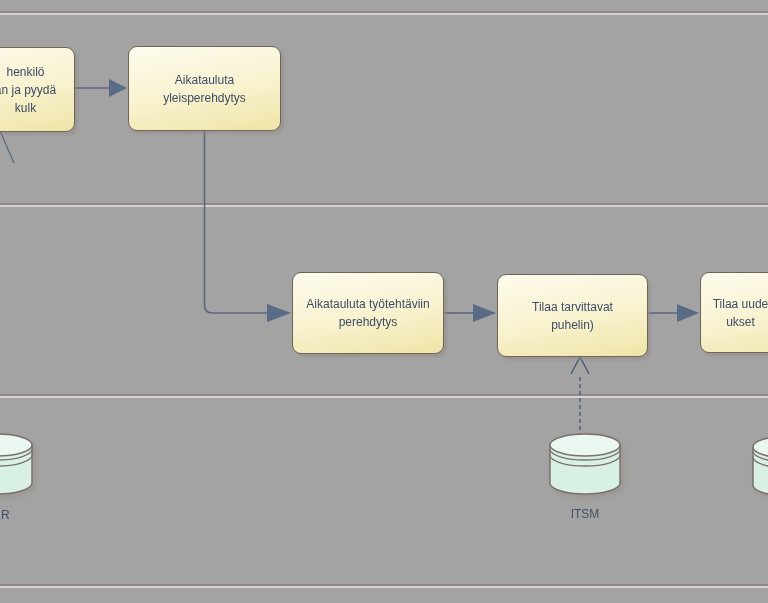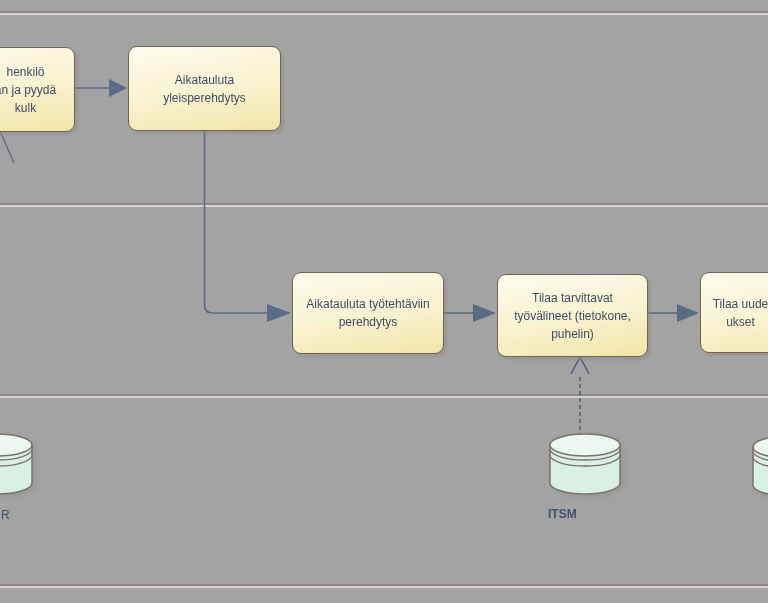--- a/index.html
+++ b/index.html
@@ -18,21 +18,21 @@
     background:linear-gradient(170deg,#fdfbec 0%,#f9f3d2 50%,#efe5a8 100%);
     box-shadow:3px 3px 2px rgba(147,140,133,0.5);
     display:flex;flex-direction:column;align-items:center;justify-content:center;
     font-size:12px;line-height:18px;color:#3e4c66;text-align:center;
   }
   .task span{display:block;white-space:nowrap;}
   .ds{position:absolute;filter:drop-shadow(3px 3px 2px rgba(147,140,133,0.45));}
   .ds-label{
     position:absolute;font-size:12px;color:#44516b;white-space:nowrap;
   }
-  .ds-label.center{font-weight:bold;}
+  .ds-label.center{text-align:center;}
 </style>
 </head>
 <body>
 
 <div class="canvas">
 
   <div class="hline" style="top:11px"></div>
   <div class="hline" style="top:203px"></div>
   <div class="hline" style="top:394px"></div>
   <div class="hline" style="top:584px"></div>
@@ -78,21 +78,20 @@
     <span>yleisperehdytys</span>
   </div>
 
   <div class="task" style="left:292px;top:272px;width:152px;height:82px;">
     <span>Aikatauluta työtehtäviin</span>
     <span>perehdytys</span>
   </div>
 
   <div class="task" style="left:497px;top:274px;width:151px;height:83px;">
     <span>Tilaa tarvittavat</span>
-    <span>työvälineet (tietokone,</span>
     <span>puhelin)</span>
   </div>
 
   <div class="task" style="left:700px;top:272px;width:165px;height:81px;padding-right:84px;">
     <span>Tilaa uude</span>
     <span>ukset</span>
   </div>
 
   <div class="ds" style="left:-40px;top:433px;width:74px;height:72px;">
     <svg width="74" height="72" viewBox="0 0 74 72" xmlns="http://www.w3.org/2000/svg">

